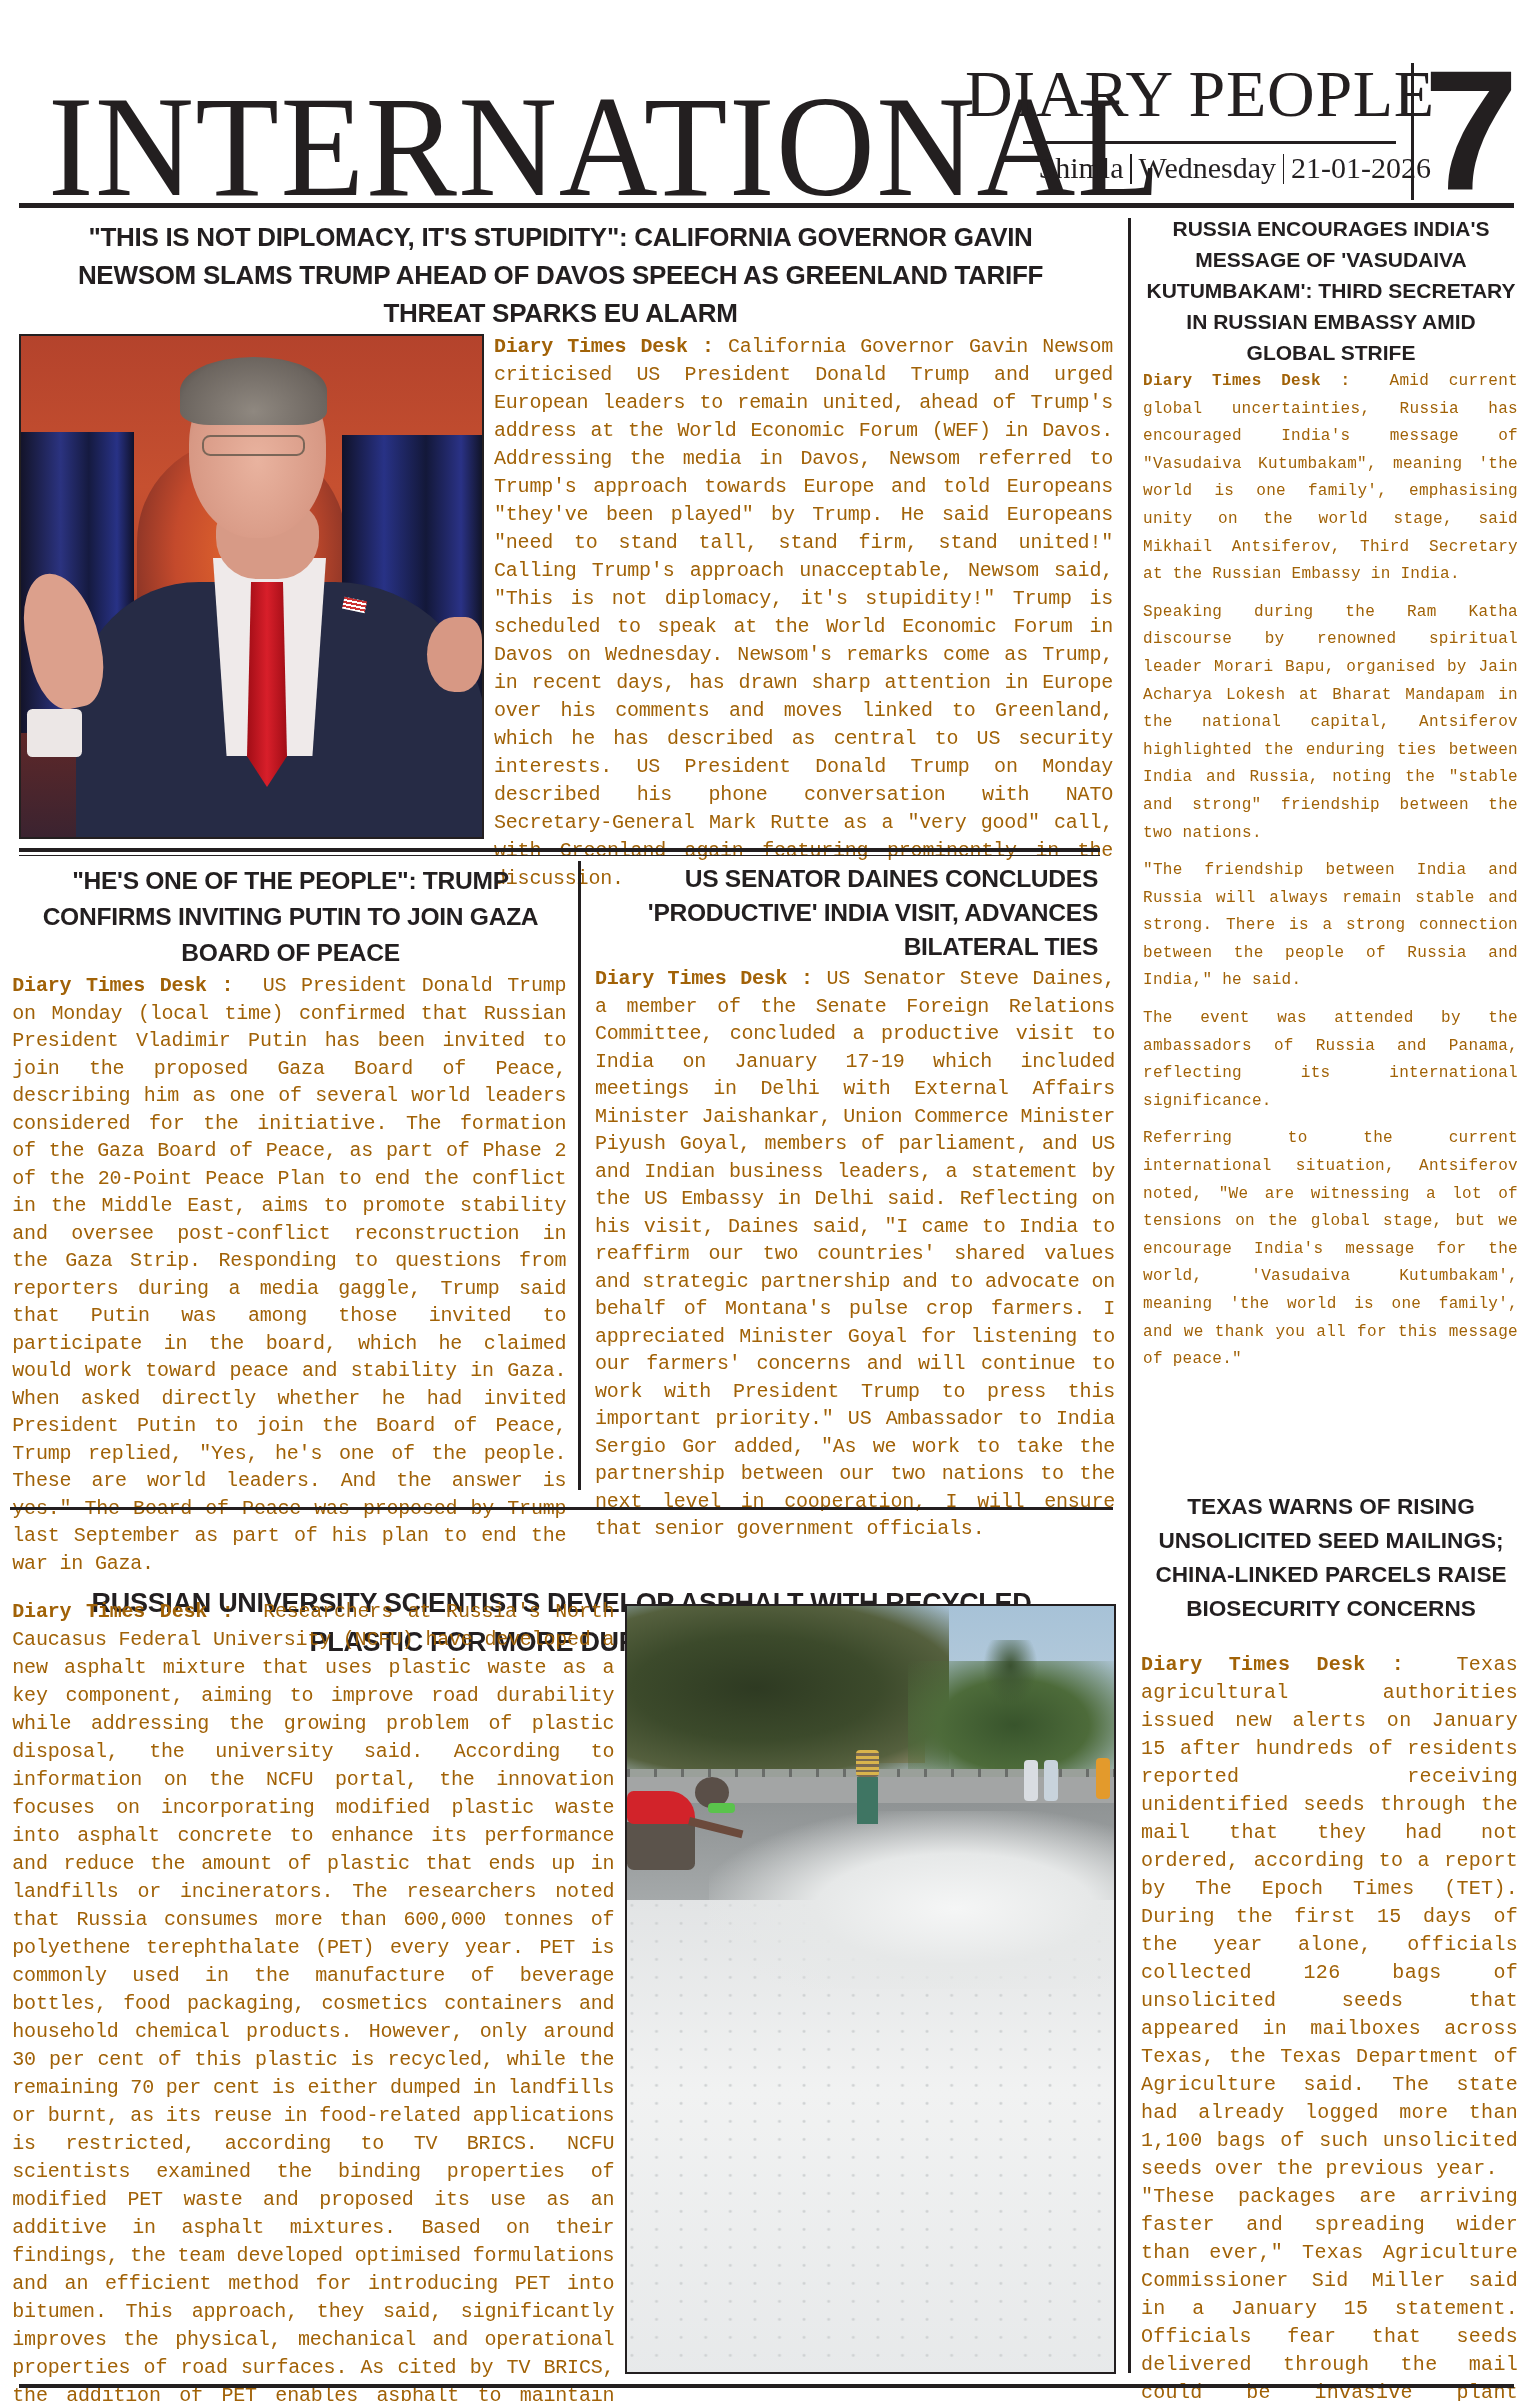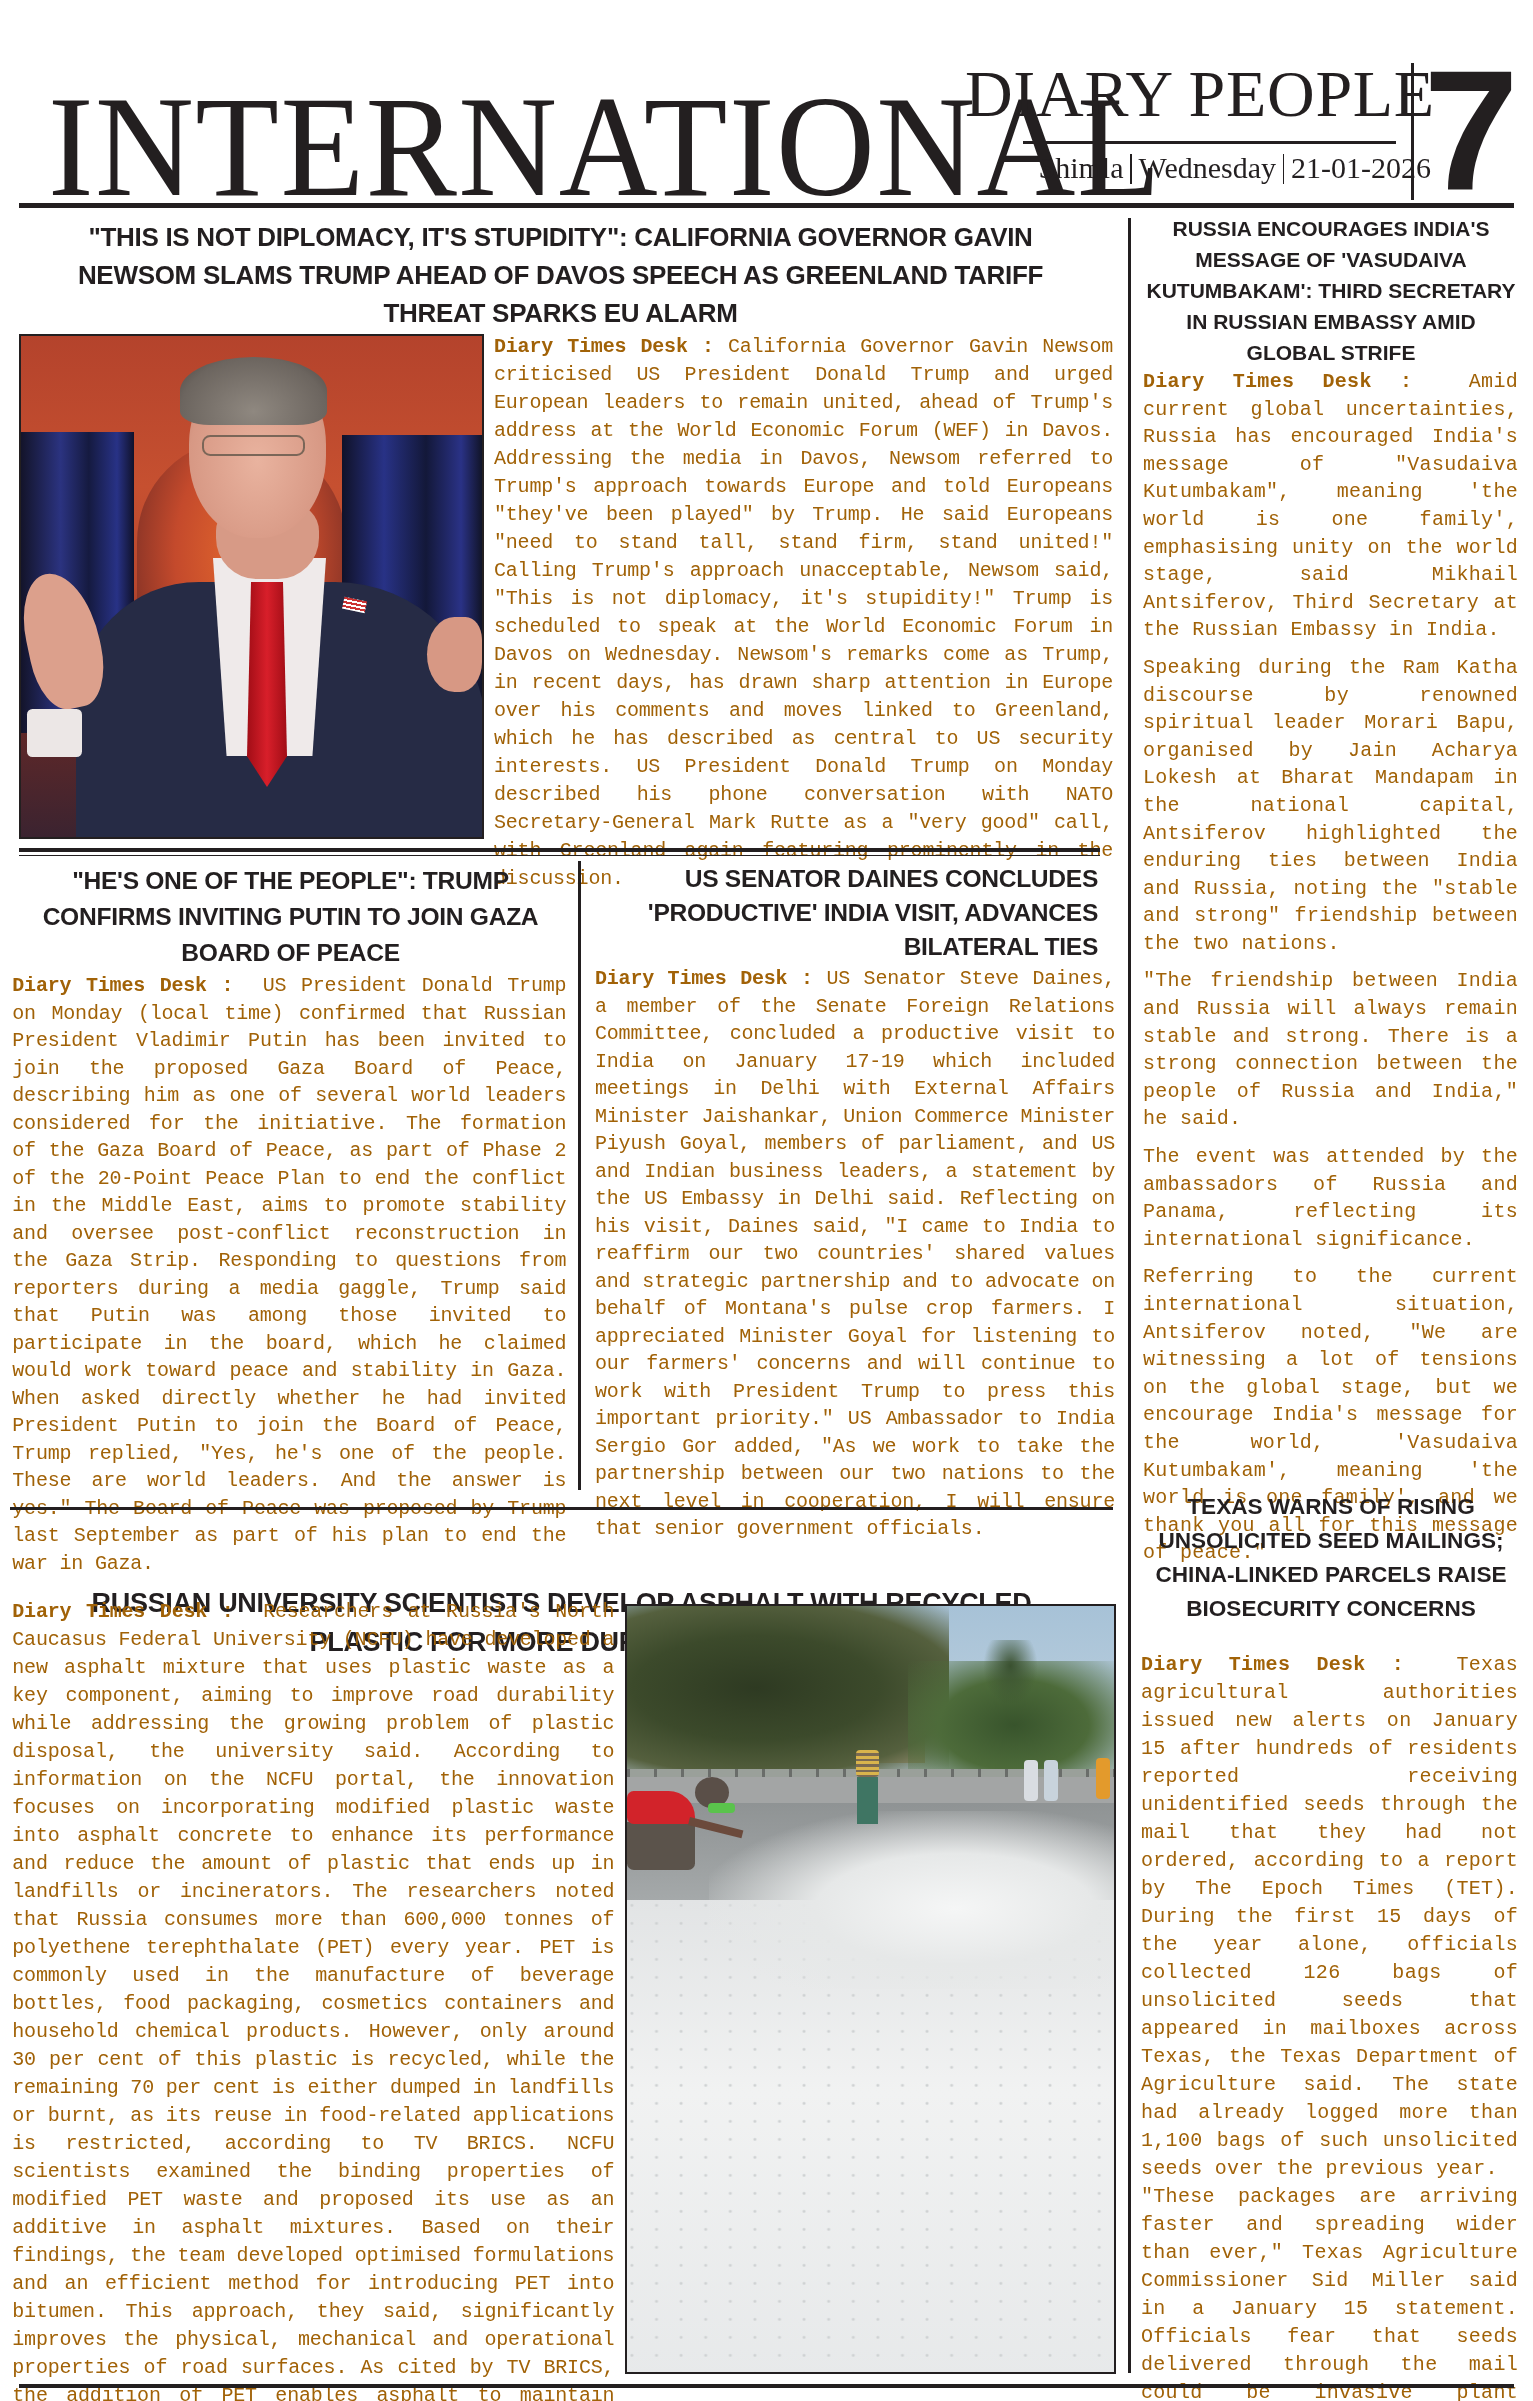--- a/index.html
+++ b/index.html
@@ -205,21 +205,21 @@
     <div class="pants"></div>
   </div>
   <div class="person" style="left:397px; top:154px; background:#d9dde2;"></div>
   <div class="person" style="left:417px; top:154px; background:#c8d3dc;"></div>
   <div class="person" style="left:469px; top:152px; background:#e39a2c;"></div>
 </div>
 
 <div class="vdiv" style="left:1128px; top:218px; width:3.4px; height:2155px;"></div>
 
 <div class="headline wide" style="left:1141px; top:213px; width:380px; font-size:21px; line-height:31px;">RUSSIA ENCOURAGES INDIA'S MESSAGE OF 'VASUDAIVA KUTUMBAKAM': THIRD SECRETARY IN RUSSIAN EMBASSY AMID GLOBAL STRIFE</div>
-<div class="body wide" style="left:1143px; top:368px; width:375px; font-size:20px; line-height:27.6px;">
+<div class="body wide" style="left:1143px; top:368px; width:375px; font-size:16px; line-height:27.6px;">
   <p><span class="desk">Diary Times Desk :</span>&nbsp; <span>Amid current global uncertainties, Russia has encouraged India's message of "Vasudaiva Kutumbakam", meaning 'the world is one family', emphasising unity on the world stage, said Mikhail Antsiferov, Third Secretary at the Russian Embassy in India.</span></p>
   <p class="gap">Speaking during the Ram Katha discourse by renowned spiritual leader Morari Bapu, organised by Jain Acharya Lokesh at Bharat Mandapam in the national capital, Antsiferov highlighted the enduring ties between India and Russia, noting the "stable and strong" friendship between the two nations.</p>
   <p class="gap">"The friendship between India and Russia will always remain stable and strong. There is a strong connection between the people of Russia and India," he said.</p>
   <p class="gap">The event was attended by the ambassadors of Russia and Panama, reflecting its international significance.</p>
   <p class="gap">Referring to the current international situation, Antsiferov noted, "We are witnessing a lot of tensions on the global stage, but we encourage India's message for the world, 'Vasudaiva Kutumbakam', meaning 'the world is one family', and we thank you all for this message of peace."</p>
 </div>
 
 <div class="headline wide" style="left:1141px; top:1490px; width:380px; font-size:22.6px; line-height:34px;">TEXAS WARNS OF RISING UNSOLICITED SEED MAILINGS; CHINA-LINKED PARCELS RAISE BIOSECURITY CONCERNS</div>
 <div class="body wide" style="left:1141px; top:1651px; width:377px; font-size:20px; line-height:28px;">
   <p><span class="desk">Diary Times Desk :</span>&nbsp; <span>Texas agricultural authorities issued new alerts on January 15 after hundreds of residents reported receiving unidentified seeds through the mail that they had not ordered, according to a report by The Epoch Times (TET). During the first 15 days of the year alone, officials collected 126 bags of unsolicited seeds that appeared in mailboxes across Texas, the Texas Department of Agriculture said. The state had already logged more than 1,100 bags of such unsolicited seeds over the previous year.</span></p>

